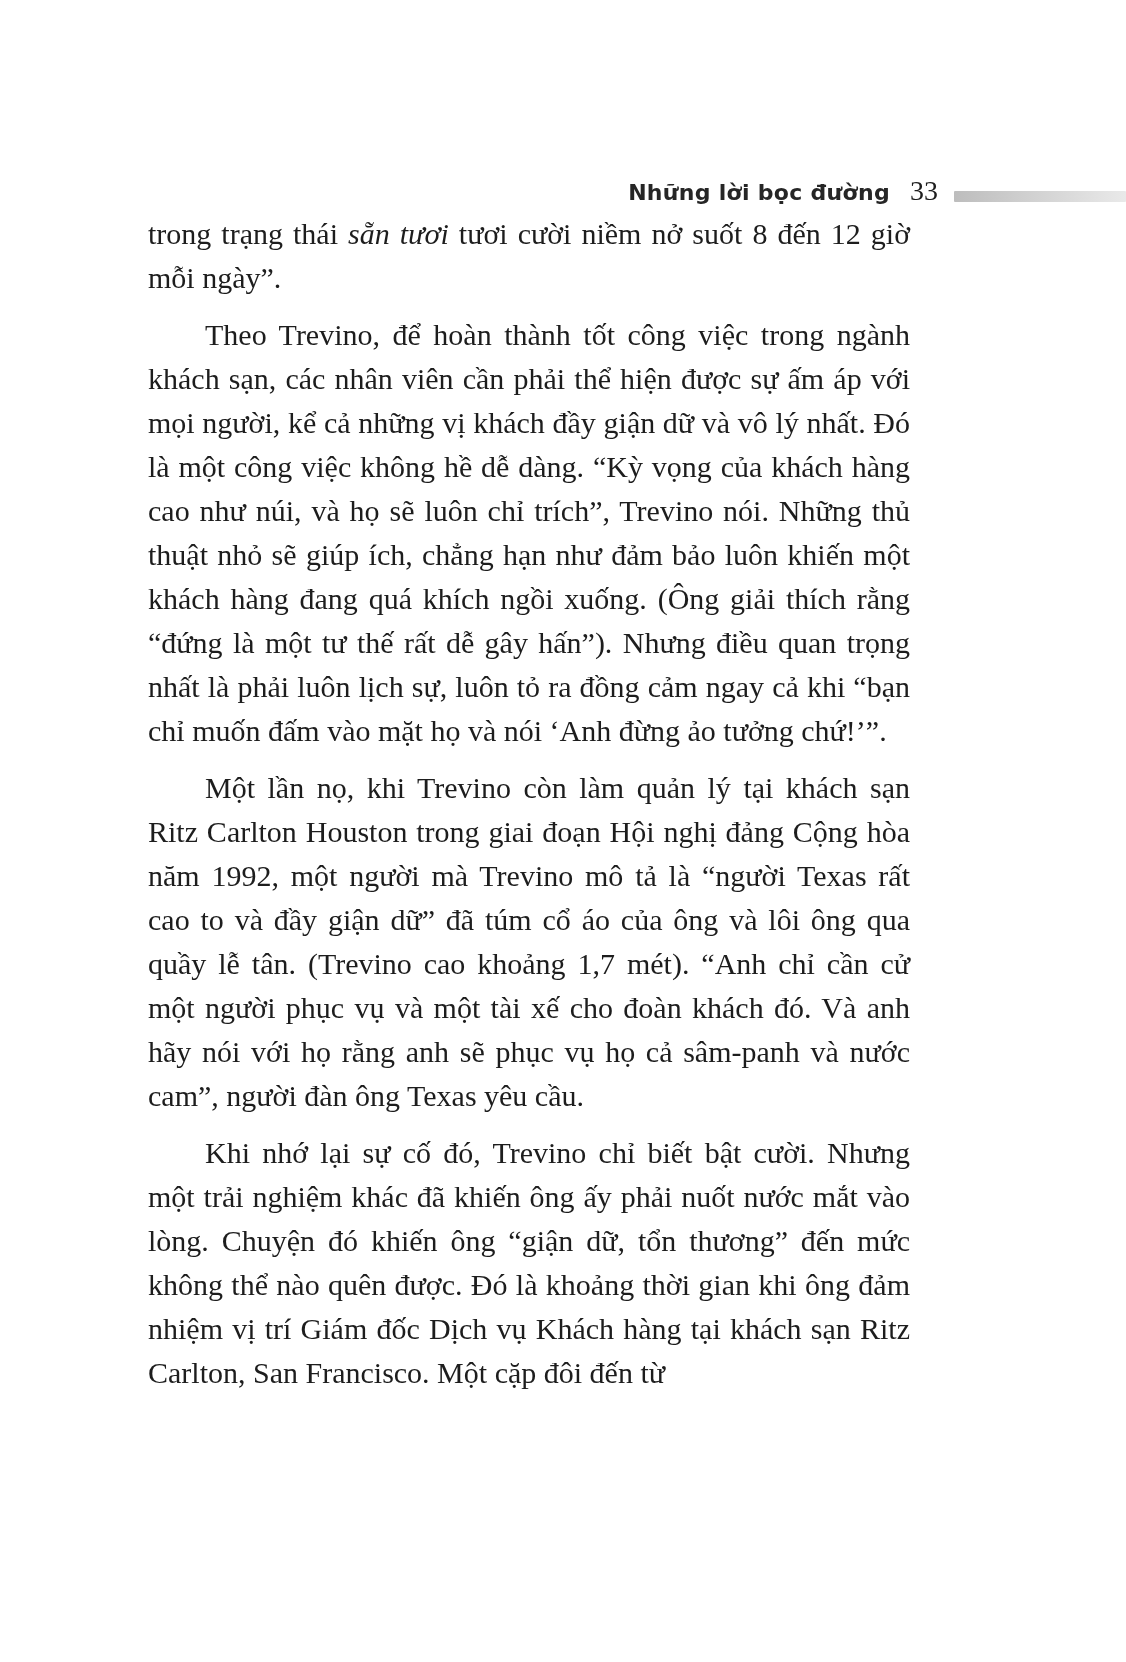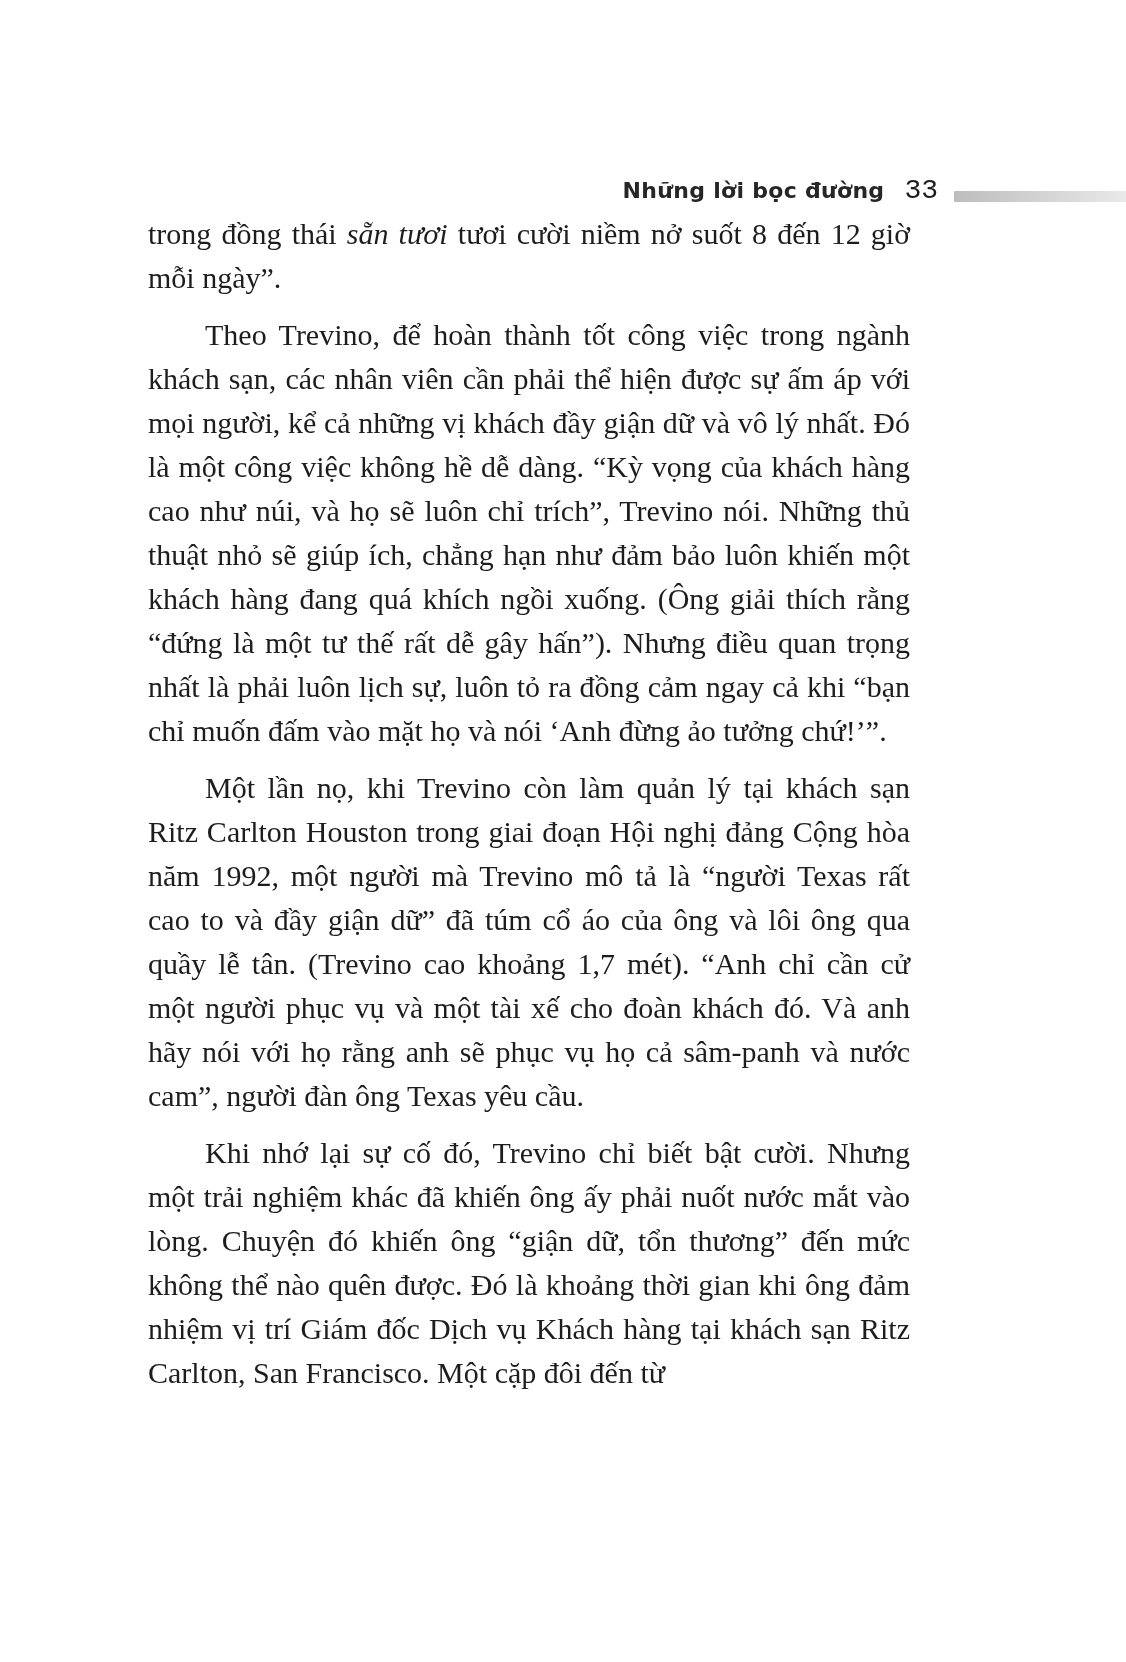--- a/index.html
+++ b/index.html
@@ -32,21 +32,21 @@
     margin-top: 45px;
   }
   .running-title {
     font-family: "DejaVu Sans", "Liberation Sans", sans-serif;
     font-weight: bold;
     font-size: 22px;
     letter-spacing: 0.3px;
     color: #262626;
   }
   .page-number {
-    font-family: Liberation Mono, monospace;
+    font-family: Liberation Serif, serif;
     font-size: 28px;
     color: #1d1d1d;
     margin-left: 20px;
   }
   .header-bar {
     width: 172px;
     height: 11px;
     margin-left: 16px;
     align-self: center;
     margin-top: 6px;
@@ -77,19 +77,19 @@
 
 <div class="page">
 
   <header class="page-header">
     <span class="running-title">Những lời bọc đường</span>
     <span class="page-number">33</span>
     <span class="header-bar"></span>
   </header>
 
   <main class="text-block">
-      <p class="para"><span>trong đồng thái </span><em>sẵn tươi</em><span> tươi cười niềm nở suốt 8 đến 12 giờ mỗi ngày”.</span></p>
+      <p class="para"><span>trong trạng thái </span><em>sẵn tươi</em><span> tươi cười niềm nở suốt 8 đến 12 giờ mỗi ngày”.</span></p>
       <p class="para indent"><span>Theo Trevino, để hoàn thành tốt công việc trong ngành khách sạn, các nhân viên cần phải thể hiện được sự ấm áp với mọi người, kể cả những vị khách đầy giận dữ và vô lý nhất. Đó là một công việc không hề dễ dàng. “Kỳ vọng của khách hàng cao như núi, và họ sẽ luôn chỉ trích”, Trevino nói. Những thủ thuật nhỏ sẽ giúp ích, chẳng hạn như đảm bảo luôn khiến một khách hàng đang quá khích ngồi xuống. (Ông giải thích rằng “đứng là một tư thế rất dễ gây hấn”). Nhưng điều quan trọng nhất là phải luôn lịch sự, luôn tỏ ra đồng cảm ngay cả khi “bạn chỉ muốn đấm vào mặt họ và nói ‘Anh đừng ảo tưởng chứ!’”.</span></p>
       <p class="para indent"><span>Một lần nọ, khi Trevino còn làm quản lý tại khách sạn Ritz Carlton Houston trong giai đoạn Hội nghị đảng Cộng hòa năm 1992, một người mà Trevino mô tả là “người Texas rất cao to và đầy giận dữ” đã túm cổ áo của ông và lôi ông qua quầy lễ tân. (Trevino cao khoảng 1,7 mét). “Anh chỉ cần cử một người phục vụ và một tài xế cho đoàn khách đó. Và anh hãy nói với họ rằng anh sẽ phục vụ họ cả sâm-panh và nước cam”, người đàn ông Texas yêu cầu.</span></p>
       <p class="para indent"><span>Khi nhớ lại sự cố đó, Trevino chỉ biết bật cười. Nhưng một trải nghiệm khác đã khiến ông ấy phải nuốt nước mắt vào lòng. Chuyện đó khiến ông “giận dữ, tổn thương” đến mức không thể nào quên được. Đó là khoảng thời gian khi ông đảm nhiệm vị trí Giám đốc Dịch vụ Khách hàng tại khách sạn Ritz Carlton, San Francisco. Một cặp đôi đến từ</span></p>
     </main>
 
 </div>
 
 </body></html>

